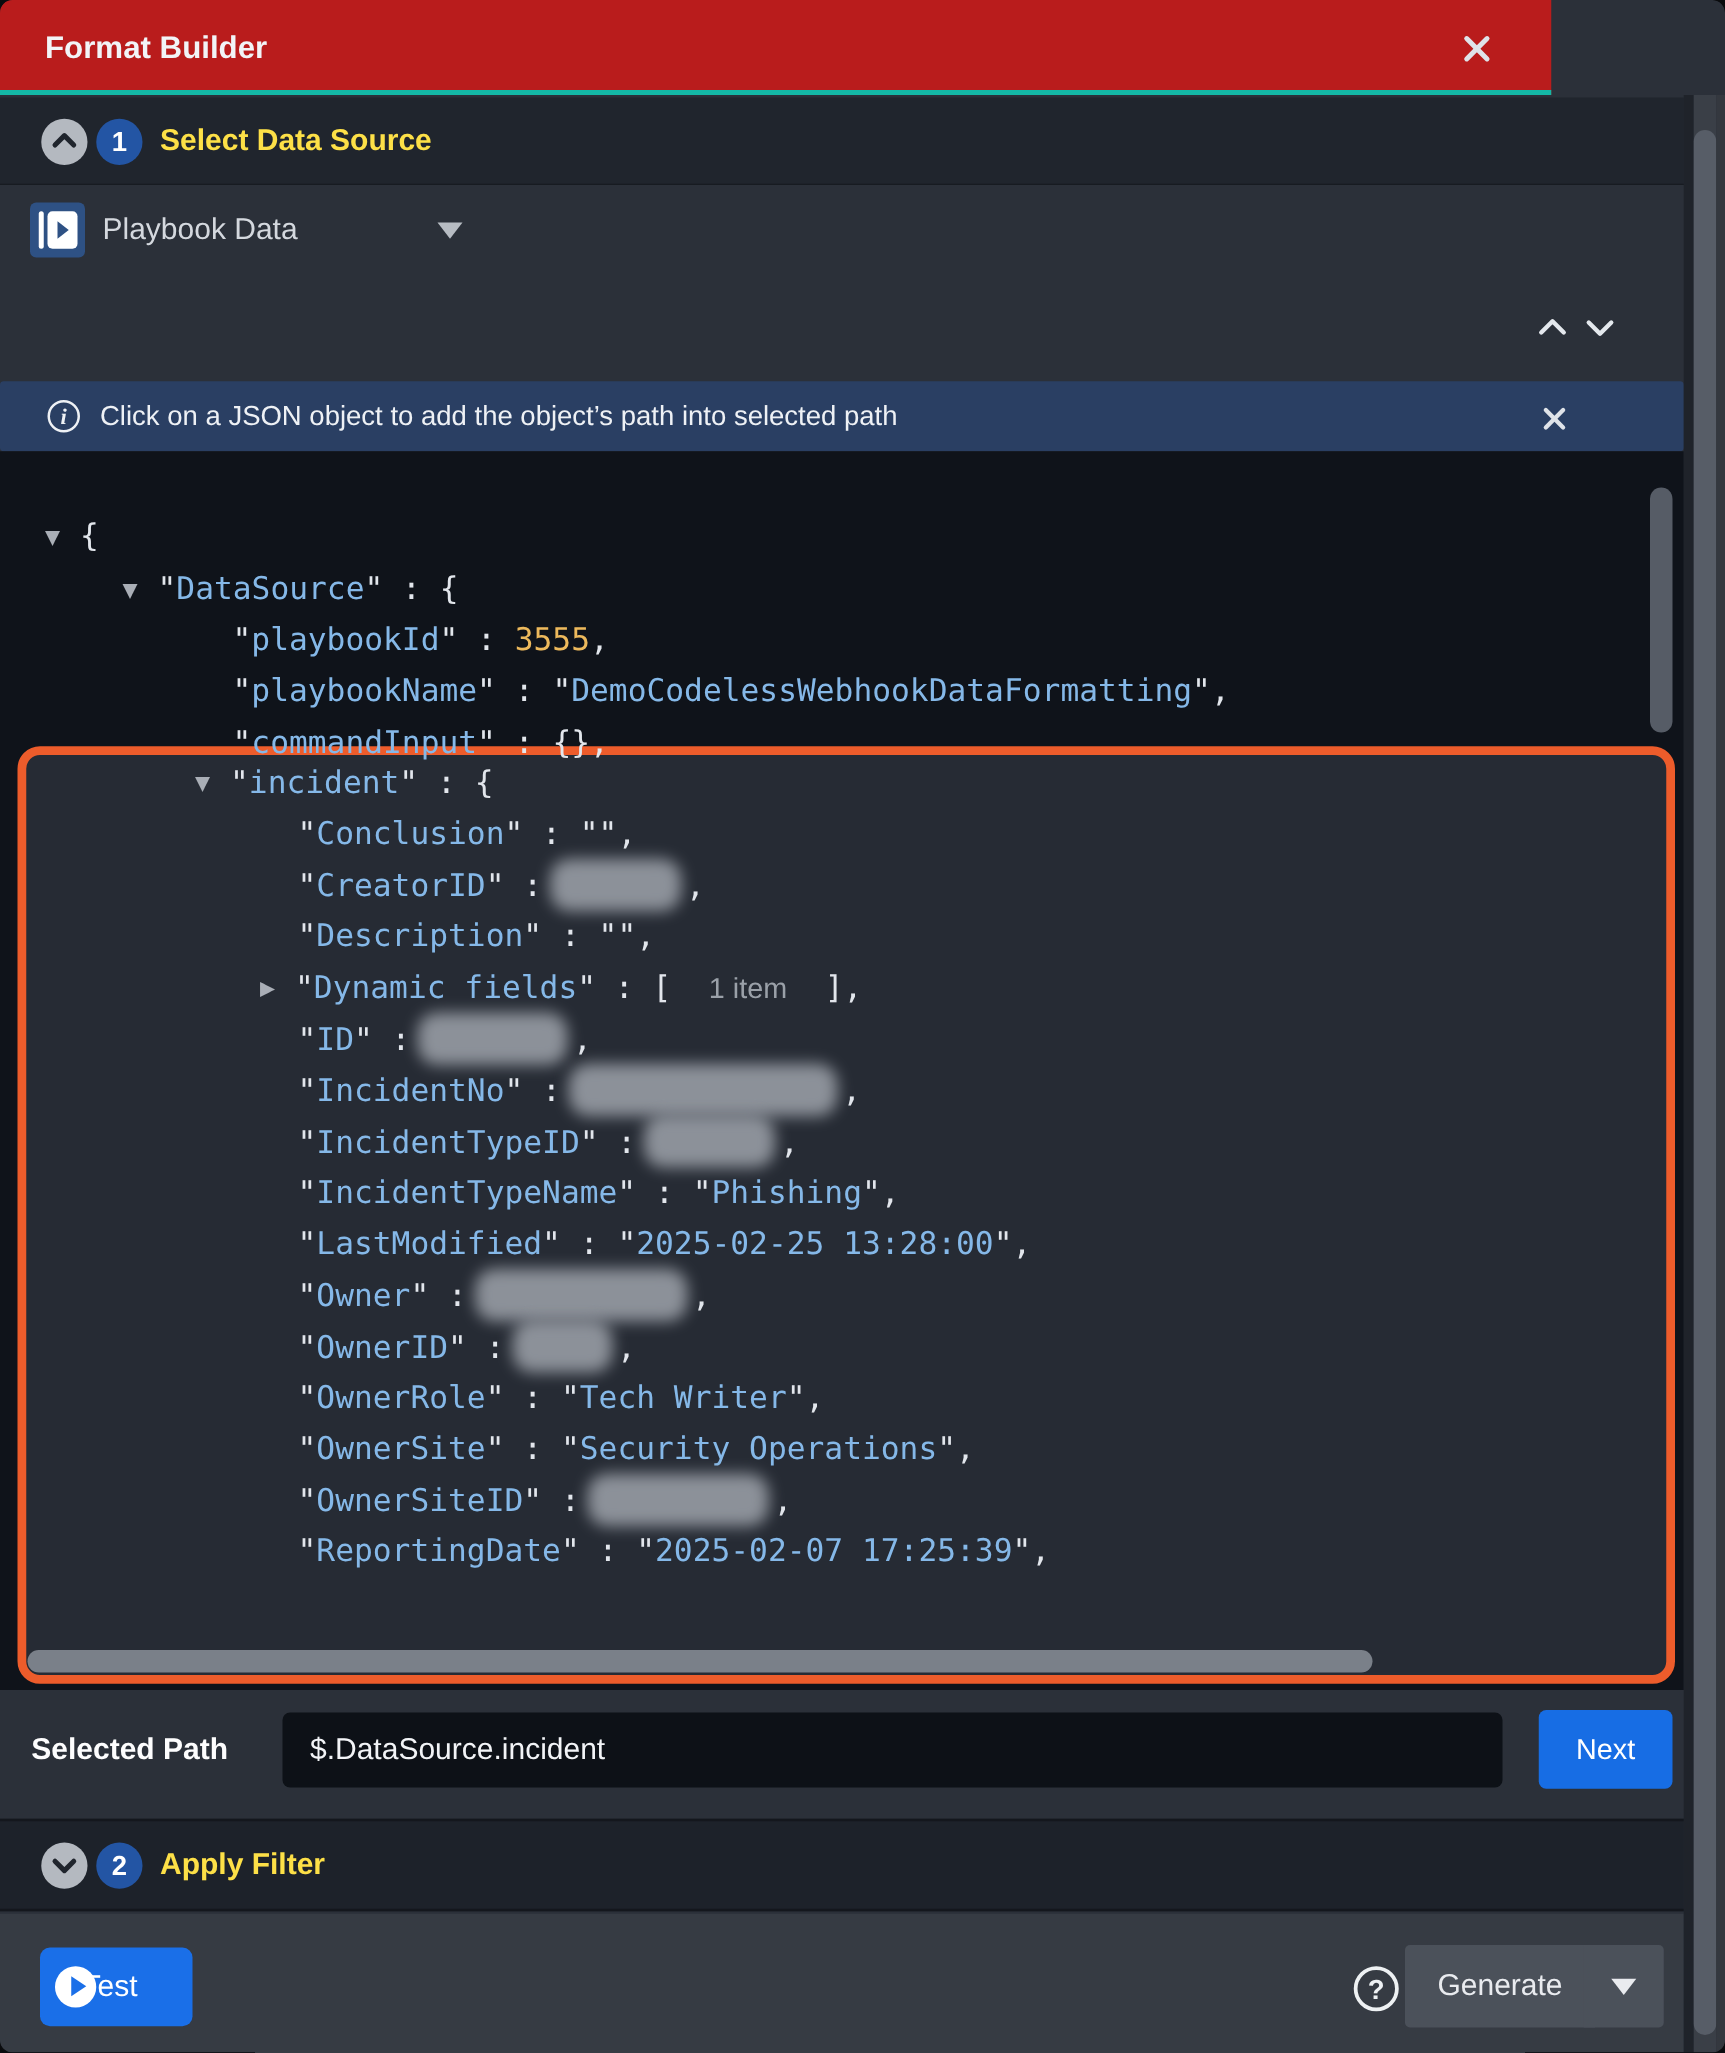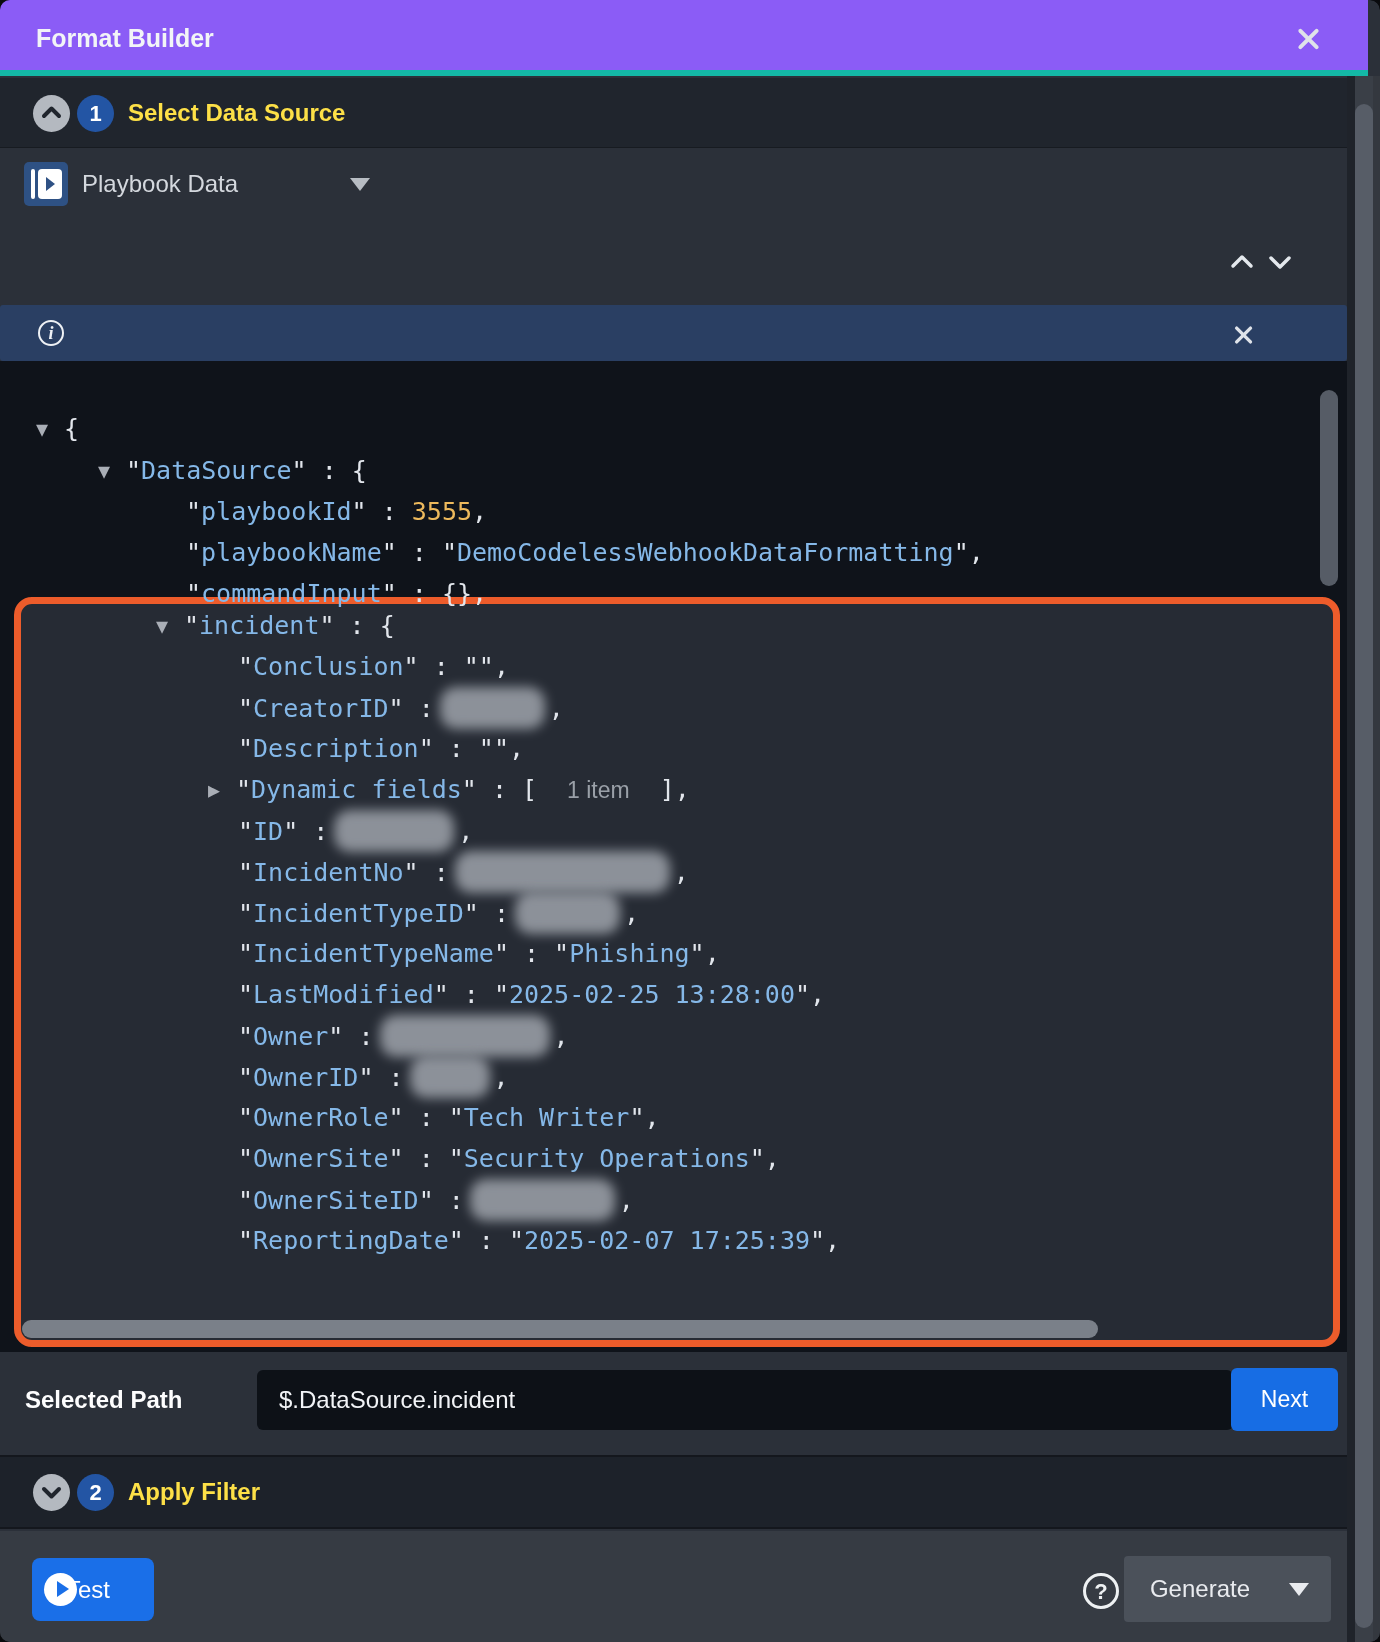--- a/index.html
+++ b/index.html
@@ -3,21 +3,21 @@
 <meta charset="utf-8">
 <style>
   html,body{margin:0;padding:0;background:#0a0b0e;}
   *{box-sizing:border-box;}
   .dialog{
     position:relative;width:1380px;height:1642px;overflow:hidden;
     background:#2b3039;border-radius:10px;outline:2px solid #0a0b0e;
     font-family:"Liberation Sans",sans-serif;color:#e8ebef;
   }
   
-  .titlebar{position:absolute;left:0;top:0;width:1368px;height:76px;background:#8b5cf6;border-bottom:6px solid #14b8a6;}
+  .titlebar{position:absolute;left:0;top:0;width:1241px;height:76px;background:#b91c1c;border-bottom:4px solid #14b8a6;}
   .titlebar .title{position:absolute;left:36px;top:0;height:76px;line-height:76px;font-size:25px;font-weight:bold;color:#f2f4f7;}
   .xbtn{position:absolute;width:26px;height:26px;cursor:pointer;}
   .xbtn:before,.xbtn:after{content:"";position:absolute;left:-1px;top:11px;width:27px;height:4px;border-radius:2px;background:#dfe3e9;}
   .xbtn:before{transform:rotate(45deg);} .xbtn:after{transform:rotate(-45deg);}
   .titlebar .xbtn{right:46px;top:26px;}
   
   .sect{position:absolute;left:0;width:1347px;}
   .sect1{top:78px;height:70px;background:#20252d;border-bottom:1px solid #171b21;}
   .sect2{top:1455px;height:74px;background:#1d222a;border-top:2px solid #14171d;border-bottom:2px solid #14171d;}
   .circlebtn{position:absolute;width:37px;height:37px;border-radius:50%;background:#b4b9c0;}
@@ -51,21 +51,21 @@
   .json-line .key,.json-line .str{color:#85b8e8;}
   .json-line .num{color:#edb95c;}
   .json-line .m{font-family:"Liberation Sans",sans-serif;font-size:23px;color:#9aa0a8;margin:0 30px;}
   .json-line .blur{display:inline-block;height:42px;border-radius:16px;background:#a6abb3;opacity:.8;
                    filter:blur(6px);vertical-align:-12px;margin:0 4px 0 6px;}
   .vscroll{position:absolute;left:1320px;top:29px;width:18px;height:196px;border-radius:9px;background:#565c66;cursor:pointer;}
   .hscroll{position:absolute;left:22px;top:959px;width:1076px;height:18px;border-radius:9px;background:#7a8089;cursor:pointer;}
   
   .sp-label{position:absolute;left:25px;top:1370px;height:60px;line-height:60px;font-size:24px;font-weight:bold;color:#fdfdfe;}
   .sp-input{position:absolute;left:226px;top:1370px;width:976px;height:60px;background:#0d1117;border:none;border-radius:6px;
-            color:#f2f4f7;font-size:24px;padding:0 22px;outline:none;font-family:"Liberation Sans",sans-serif;margin-left:31px;}
+            color:#f2f4f7;font-size:24px;padding:0 22px;outline:none;font-family:"Liberation Sans",sans-serif;}
   .next-btn{position:absolute;left:1231px;top:1368px;width:107px;height:63px;background:#176de4;border:none;border-radius:6px;
             color:#fff;font-size:23px;font-family:"Liberation Sans",sans-serif;cursor:pointer;}
   
   .footer{position:absolute;left:0;top:1531px;width:1347px;height:111px;background:#363b43;}
   .test-btn{position:absolute;left:32px;top:27px;width:122px;height:63px;background:#1a6fe8;border:none;border-radius:8px;cursor:pointer;
             color:#fff;font-size:24px;font-family:"Liberation Sans",sans-serif;text-align:center;padding-right:16px;}
   .play-ic{position:absolute;left:12px;top:15px;width:33px;height:33px;border-radius:50%;background:#fff;}
   .play-ic:before{content:"";position:absolute;left:13px;top:8px;width:0;height:0;
                   border-left:12px solid #1a6fe8;border-top:8px solid transparent;border-bottom:8px solid transparent;}
   .help-ic{position:absolute;left:1083px;top:42px;width:36px;height:36px;border:3px solid #eef1f3;border-radius:50%;
@@ -119,20 +119,21 @@
       </svg>
   </div>
   <div class="srch-chev" style="left:1266px;">
     <svg width="28" height="28">
         <polyline points="5,10 14,19 23,10" fill="none" stroke="#e4e8ed" stroke-width="3.5" stroke-linecap="round" stroke-linejoin="round"></polyline>
       </svg>
   </div>
 
   <div class="banner">
     <div class="info-ic">i</div>
+    <div class="txt">Click on a JSON object to add the object’s path into selected path</div>
     <div class="xbtn"></div>
   </div>
 
   <div class="jsonarea">
     <div class="hibox"></div>
     <div id="json-lines">
         <div class="json-line" style="top: 47px; padding-left: 36px;"><span class="tri">▼</span><span class="w">{</span></div>
         <div class="json-line" style="top: 89px; padding-left: 98px;"><span class="tri">▼</span><span class="w">"</span><span class="key">DataSource</span><span class="w">"</span><span class="w"> : {</span></div>
         <div class="json-line" style="top: 130px; padding-left: 186px;"><span class="w">"</span><span class="key">playbookId</span><span class="w">"</span><span class="w"> : </span><span class="num">3555</span><span class="w">,</span></div>
         <div class="json-line" style="top: 171px; padding-left: 186px;"><span class="w">"</span><span class="key">playbookName</span><span class="w">"</span><span class="w"> : </span><span class="w">"</span><span class="str">DemoCodelessWebhookDataFormatting</span><span class="w">"</span><span class="w">,</span></div>

